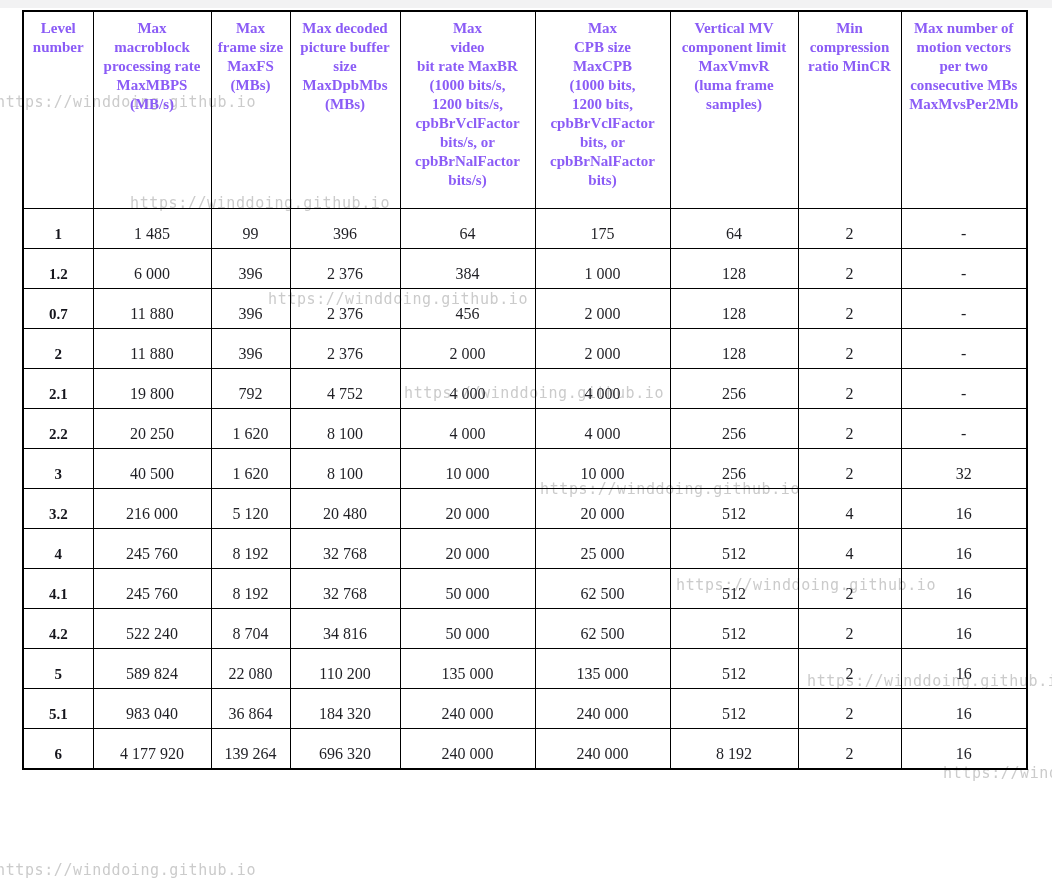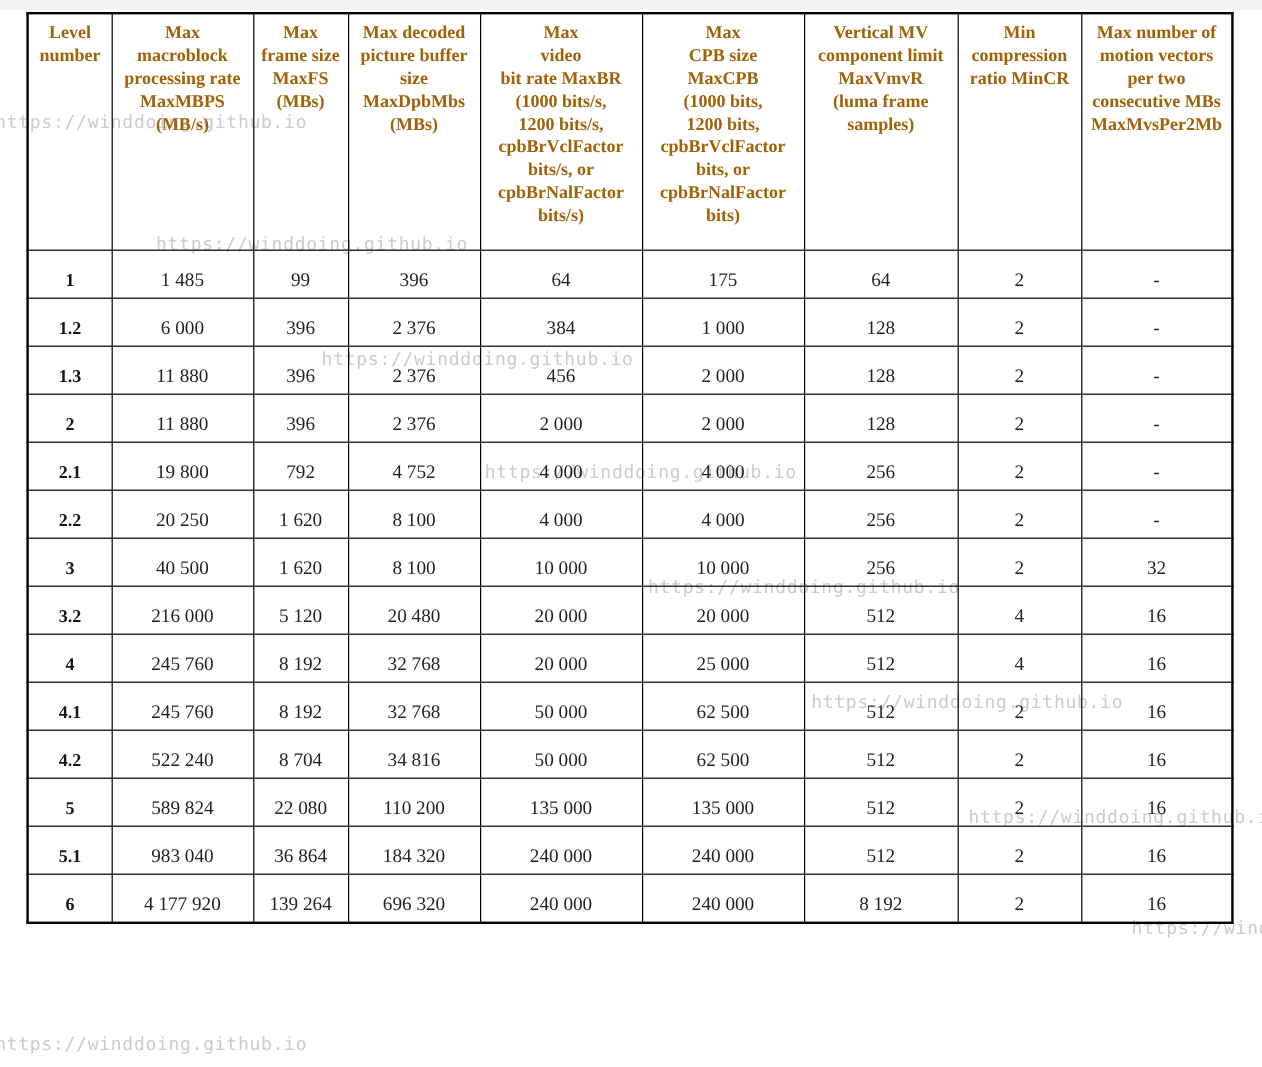--- a/index.html
+++ b/index.html
@@ -45,21 +45,21 @@
     background: transparent;
   }
   .limits thead th {
     height: 188px;
     vertical-align: top;
     padding-top: 7px;
     font-weight: bold;
     font-size: 15px;
     line-height: 19px;
     white-space: pre-line;
-    color: #a16207;
+    color: #8b5cf6;
   }
   .limits tbody td {
     height: 33px;
     vertical-align: bottom;
     padding-bottom: 5px;
     font-size: 16px;
     color: #1f1f24;
   }
   .limits tbody td:first-child {
     font-weight: bold;
@@ -173,21 +173,21 @@
           <td>6 000</td>
           <td>396</td>
           <td>2 376</td>
           <td>384</td>
           <td>1 000</td>
           <td>128</td>
           <td>2</td>
           <td>-</td>
         </tr>
         <tr>
-          <td>1.3</td>
+          <td>0.7</td>
           <td>11 880</td>
           <td>396</td>
           <td>2 376</td>
           <td>456</td>
           <td>2 000</td>
           <td>128</td>
           <td>2</td>
           <td>-</td>
         </tr>
         <tr>

